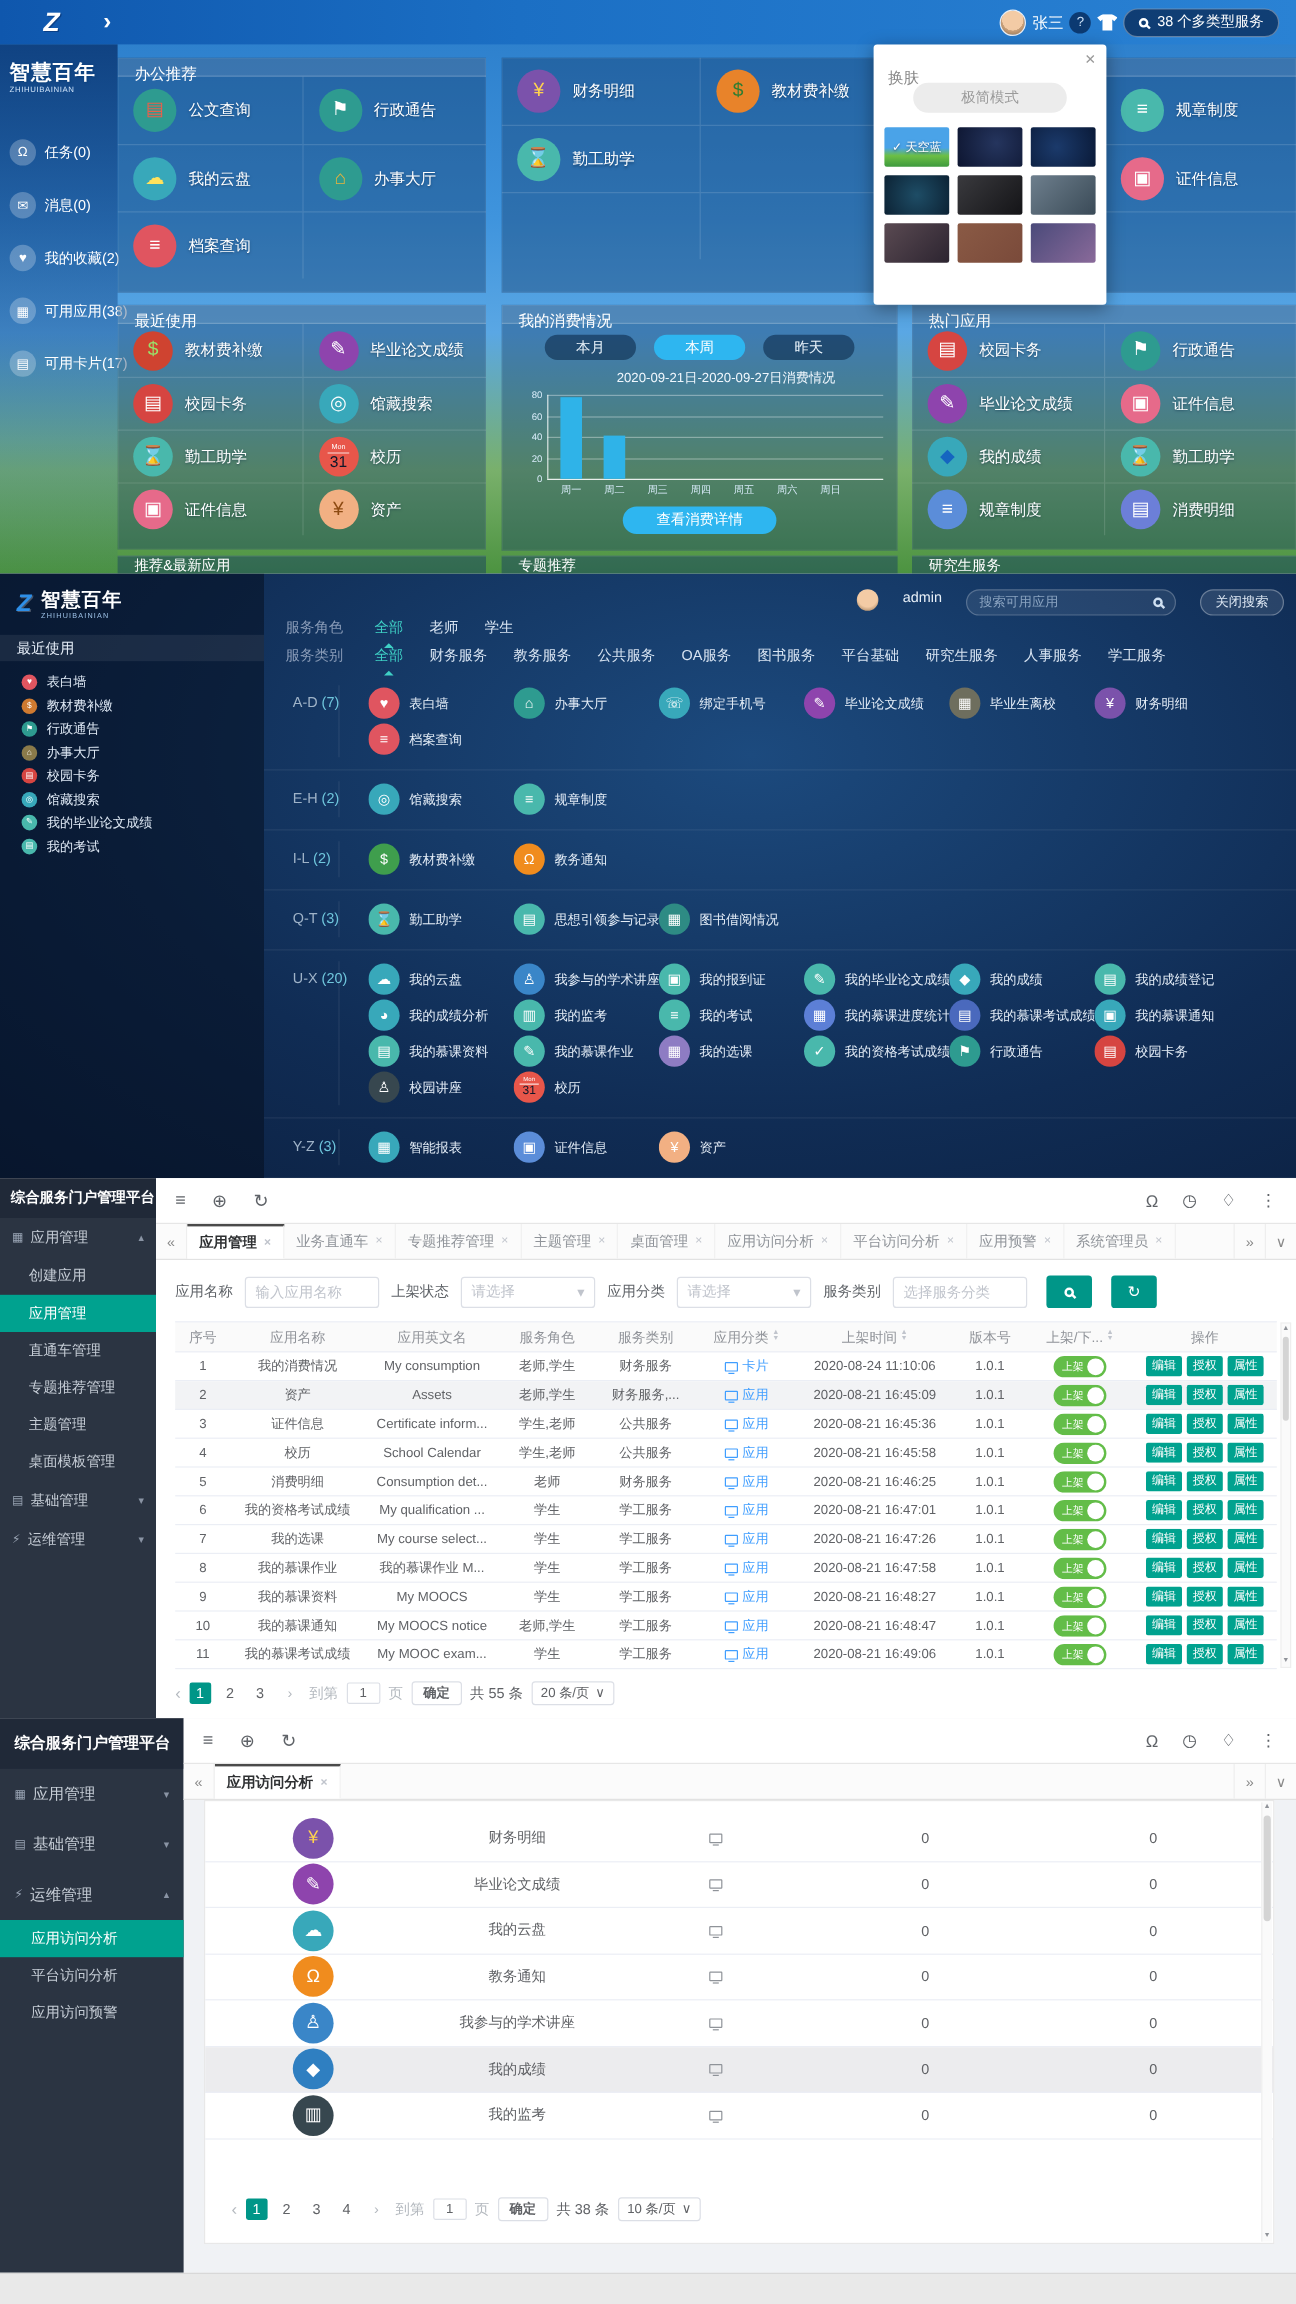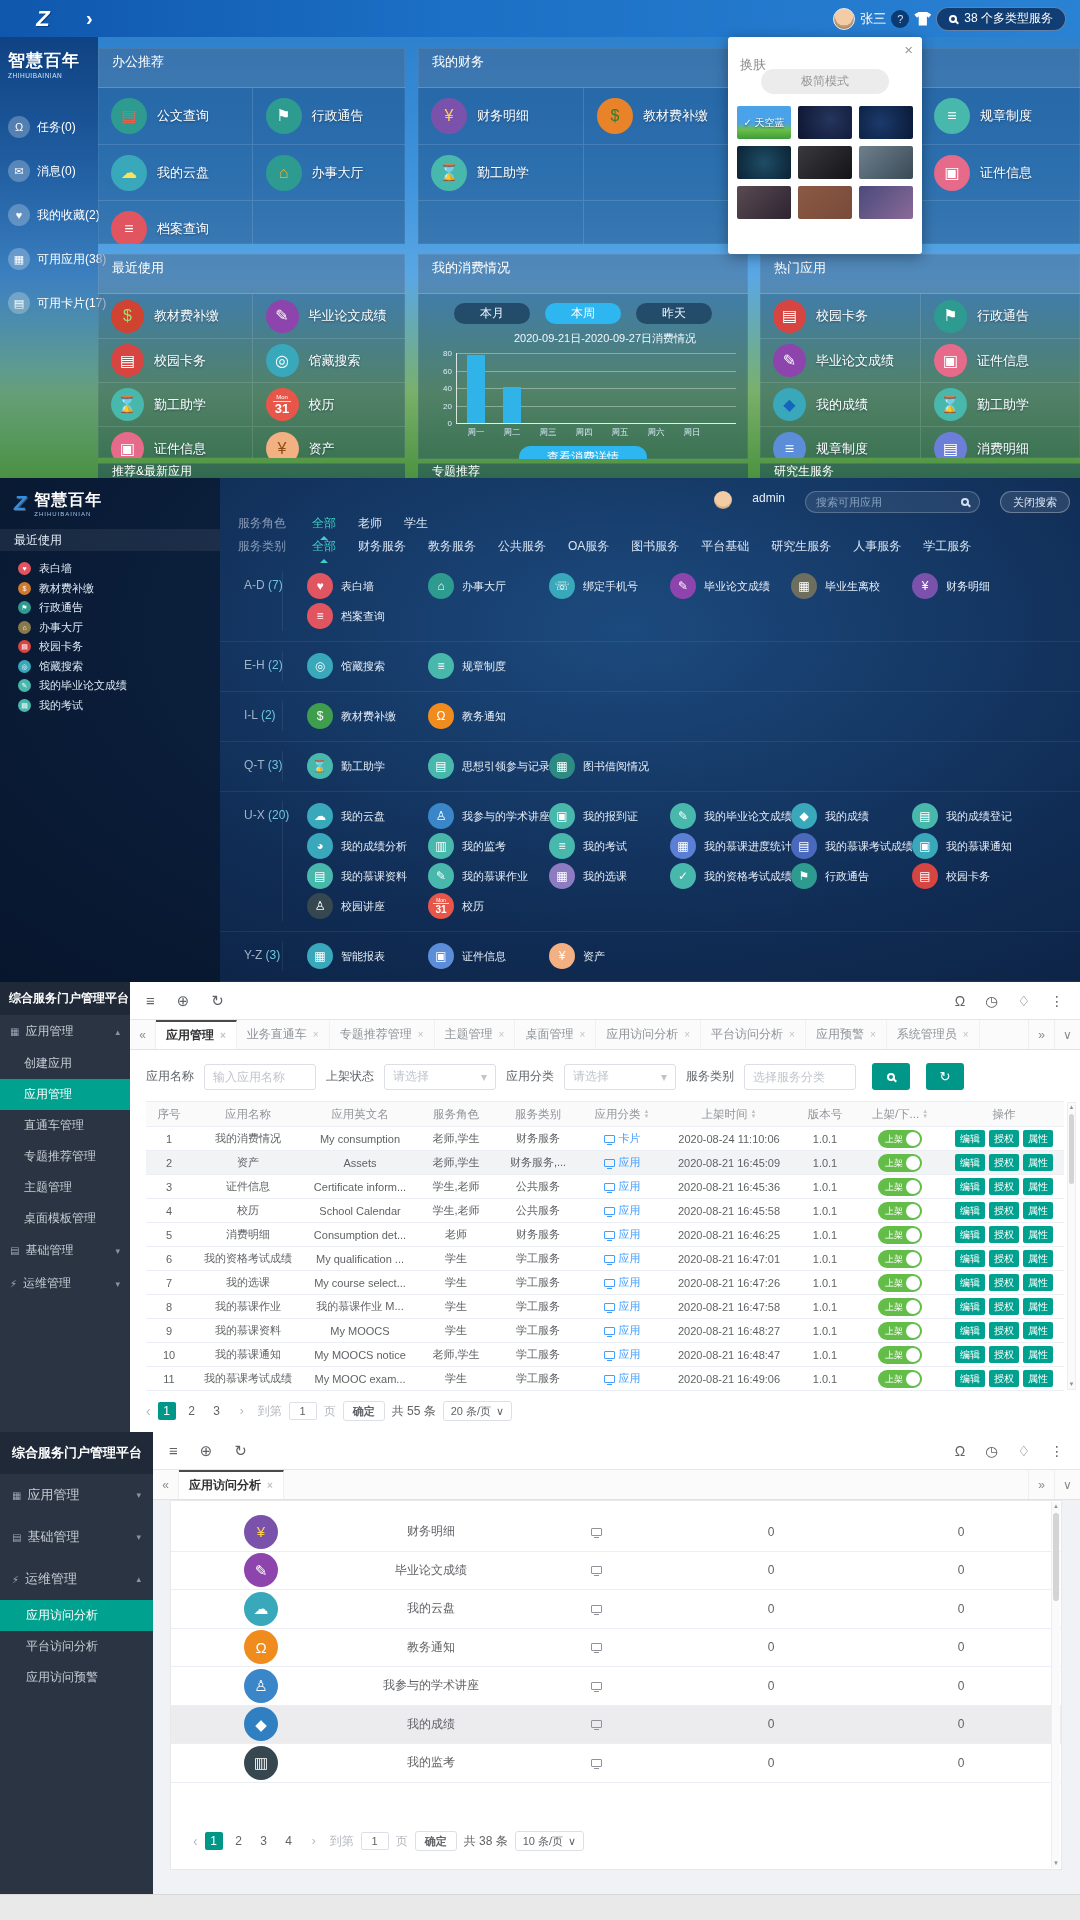--- a/index.html
+++ b/index.html
@@ -29,33 +29,33 @@
 .s1-brand{padding:12px 4px 0 8px;}
 .s1-brand-main{color:#fff;font-size:17px;font-weight:bold;letter-spacing:1px;text-shadow:1px 1px 2px #0a3f7a;}
 .s1-brand-sub{color:#cfe4fa;font-size:6.5px;letter-spacing:0.5px;}
 .s1-side-list{margin-top:26px;}
 .s1-side-item{height:44px;display:flex;align-items:center;gap:7px;padding-left:8px;color:#fff;font-size:12px;white-space:nowrap;}
 .s1-side-ic{width:22px;height:22px;border-radius:50%;background:rgba(255,255,255,0.25);display:flex;align-items:center;justify-content:center;font-size:11px;color:#fff;flex:none;}
 .s1-main{position:absolute;left:98px;top:37px;right:0;bottom:0;}
 .s1-col{position:absolute;top:11px;bottom:0;}
 .s1-card{background:rgba(18,56,100,0.38);margin-bottom:10px;box-shadow:0 0 0 1px rgba(255,255,255,0.06) inset;overflow:hidden;}
 .s1-card.std{height:196px;} .s1-card.tall{height:204px;} .s1-card.cons{height:205px;}
-.s1-card-h{height:40px;line-height:28px;padding-left:14px;color:#fff;font-size:13px;background:rgba(255,255,255,0.10);border-bottom:1px solid rgba(255,255,255,0.18);}
+.s1-card-h{height:16px;line-height:28px;padding-left:14px;color:#fff;font-size:13px;background:rgba(255,255,255,0.10);border-bottom:1px solid rgba(255,255,255,0.18);}
 .s1-grid{display:grid;grid-template-columns:1fr 1fr;}
 .s1-cell{height:56px;display:flex;align-items:center;gap:10px;padding-left:13px;border-top:1px solid rgba(255,255,255,0.13);overflow:hidden;}
 .s1-grid .s1-cell:nth-child(-n+2){border-top:none;}
 .s1-grid .s1-cell:nth-child(2n){border-left:1px solid rgba(255,255,255,0.13);}
 .s1-grid.r4 .s1-cell{height:44px;}
 .s1-ic{width:36px;height:36px;border-radius:50%;display:flex;align-items:center;justify-content:center;flex:none;}
 .r4 .s1-ic{width:33px;height:33px;}
 .glyph{font-size:16px;color:#fff;line-height:1;}
 .s1-lab{color:#fff;font-size:13px;white-space:nowrap;text-shadow:0 1px 2px rgba(0,30,60,0.5);}
 .cal{flex-direction:column;}
 .cal-top{font-size:6px;color:#fff;line-height:7px;border-bottom:1px solid rgba(255,255,255,0.8);padding:0 3px;}
-.cal-num{font-size:13px;font-weight:bold;color:#ffffff;line-height:14px;}
+.cal-num{font-size:13px;font-weight:normal;color:#0f172a;line-height:14px;}
 .s1-bh{position:absolute;left:0;right:0;bottom:0;height:15px;line-height:15px;padding-left:14px;font-size:12px;color:#fff;background:rgba(18,56,100,0.45);border-top:1px solid rgba(255,255,255,0.10);overflow:hidden;}
 .cons-tabs{display:flex;justify-content:center;gap:15px;margin-top:9px;}
 .cons-tab{min-width:76px;height:21px;line-height:21px;text-align:center;border-radius:11px;background:rgba(7,34,66,0.55);color:#eaf4fc;font-size:12px;}
 .cons-tab.active{background:#2eb6f0;color:#fff;}
 .cons-title{text-align:center;color:#f0f7fd;font-size:11px;margin-top:7px;padding-left:44px;}
 .cons-chart{position:relative;height:90px;margin:3px 8px 0 12px;}
 .cons-grid{position:absolute;left:26px;right:4px;height:1px;background:rgba(255,255,255,0.35);}
 .cons-yaxis{position:absolute;left:26px;top:4px;height:70px;width:1px;background:rgba(255,255,255,0.8);}
 .cons-base{position:absolute;left:26px;right:4px;height:1px;background:rgba(255,255,255,0.8);}
 .cons-yl{position:absolute;width:22px;text-align:right;font-size:8px;color:#d9ecfa;}
@@ -314,21 +314,20 @@
                 <span class="glyph" style="color: rgb(141, 74, 18);">¥</span>
               </span>
               <span class="s1-lab">资产</span>
             </div>
           </div>
         </div>
         <div class="s1-bh">推荐&amp;最新应用</div>
       </div>
     <div class="s1-col" style="left:320px;width:330px">
         <div class="s1-card std">
-          <div class="s1-card-h">我的财务</div>
           <div class="s1-grid">
             <div class="s1-cell">
               <span class="s1-ic" style="background: rgb(123, 82, 171);">
                 <span class="glyph" style="color: rgb(255, 210, 77);">¥</span>
               </span>
               <span class="s1-lab">财务明细</span>
             </div>
             <div class="s1-cell">
               <span class="s1-ic" style="background: rgb(232, 131, 42);">
                 <span class="glyph" style="color: rgb(46, 125, 50);">$</span>

